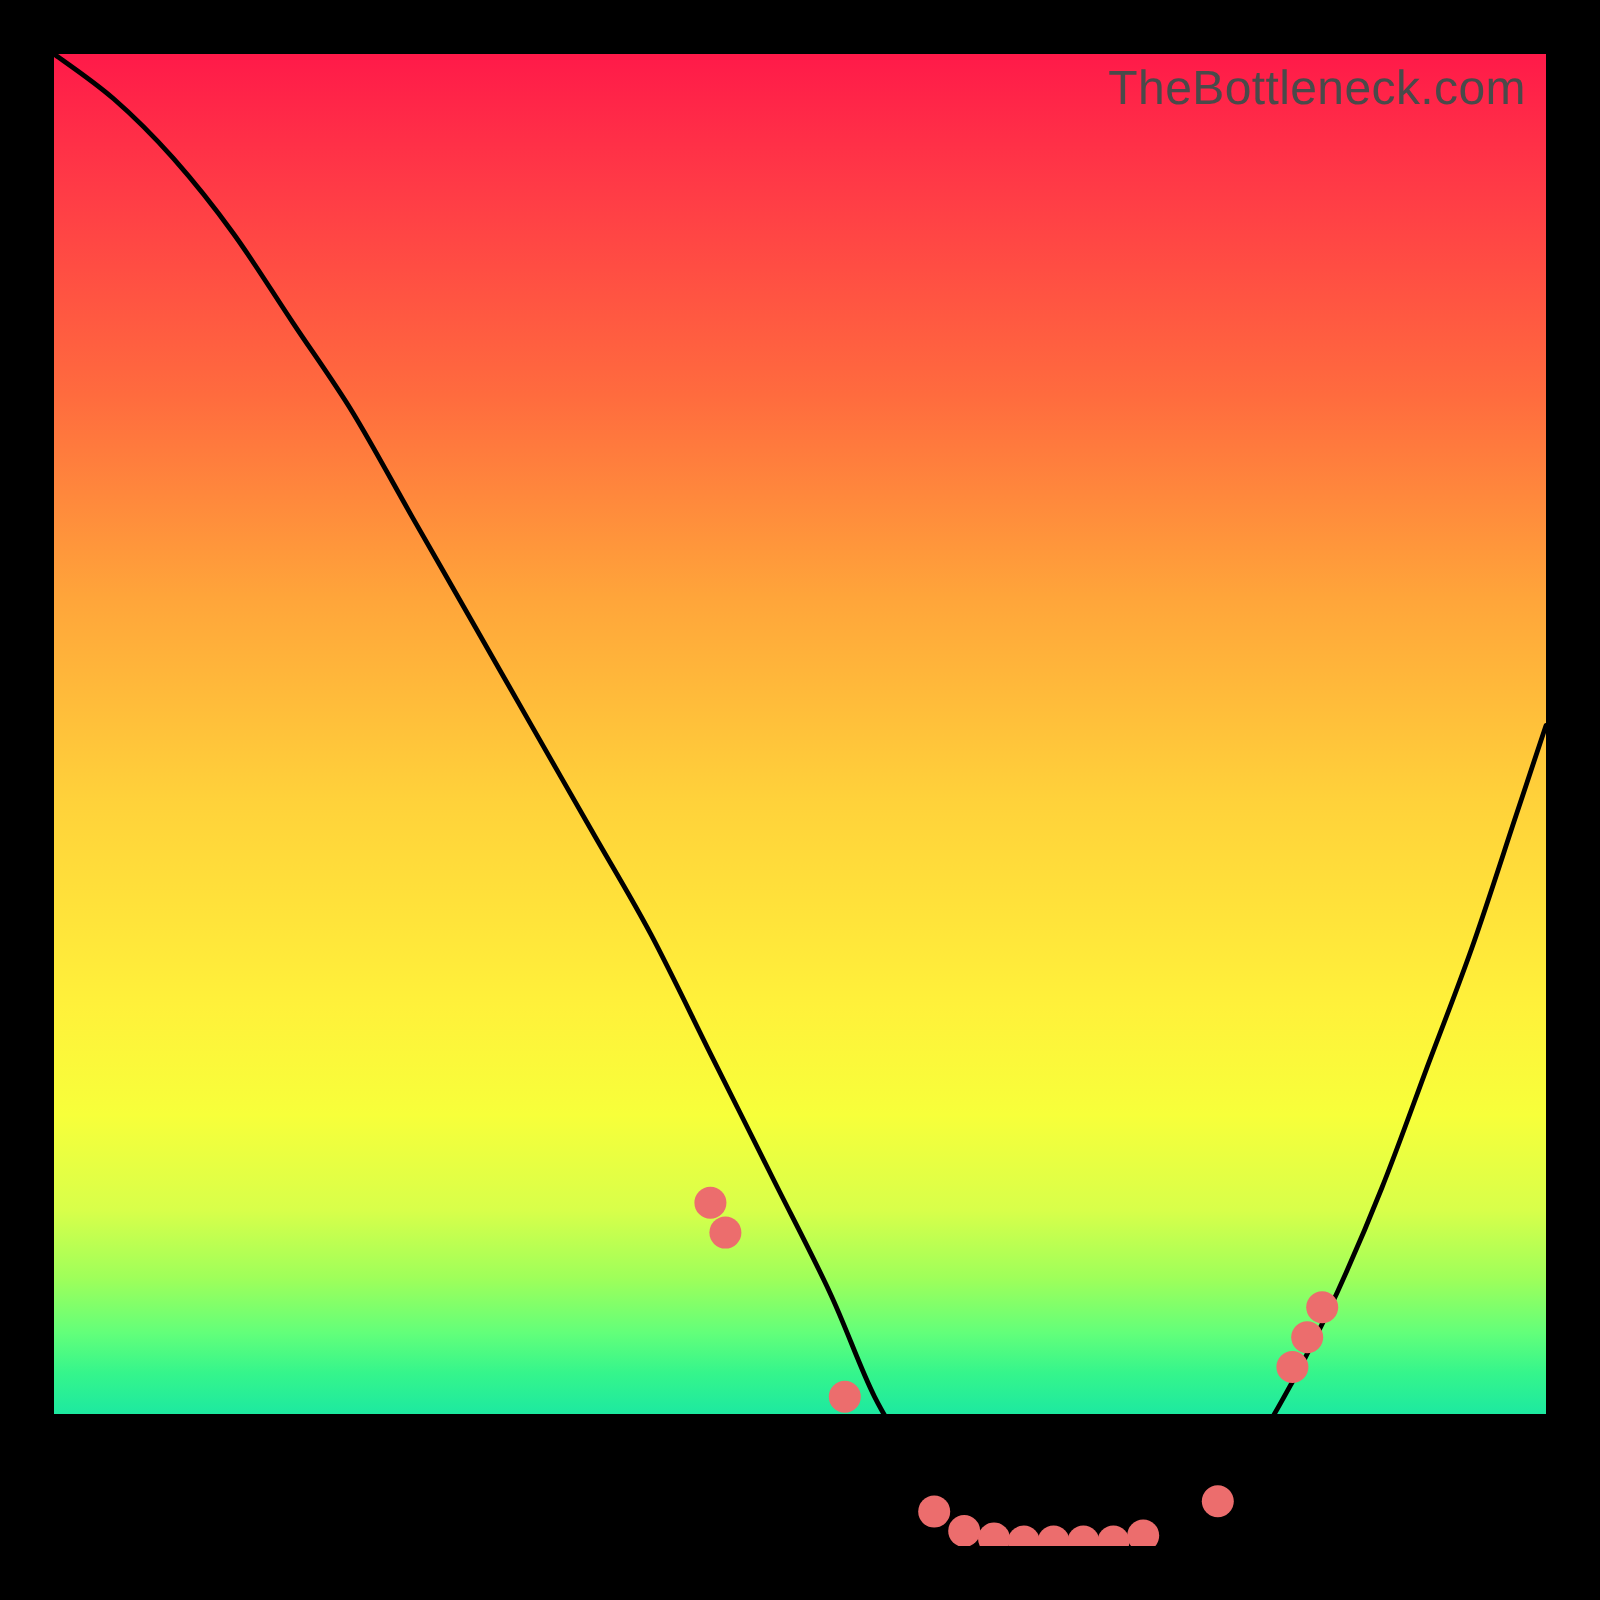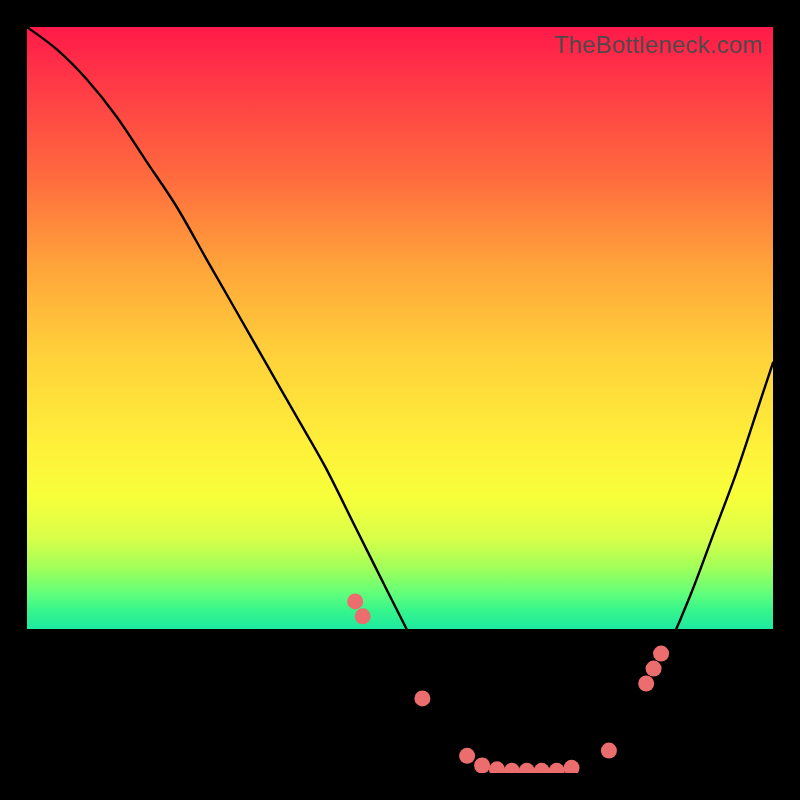--- a/index.html
+++ b/index.html
@@ -17,21 +17,21 @@
     top: 0;
     width: 800px;
     height: 800px;
     background: #000;
   }
   .plot {
     position: absolute;
     left: 27px;
     top: 27px;
     width: 746px;
-    height: 602px;
+    height: 680px;
     
     background: linear-gradient(
       to bottom,
       #ff1a49 0%,
       #ff3b46 10%,
       #ff6b3e 25%,
       #ffa53a 40%,
       #ffd23a 55%,
       #fff13a 70%,
       #f7ff3a 78%,

